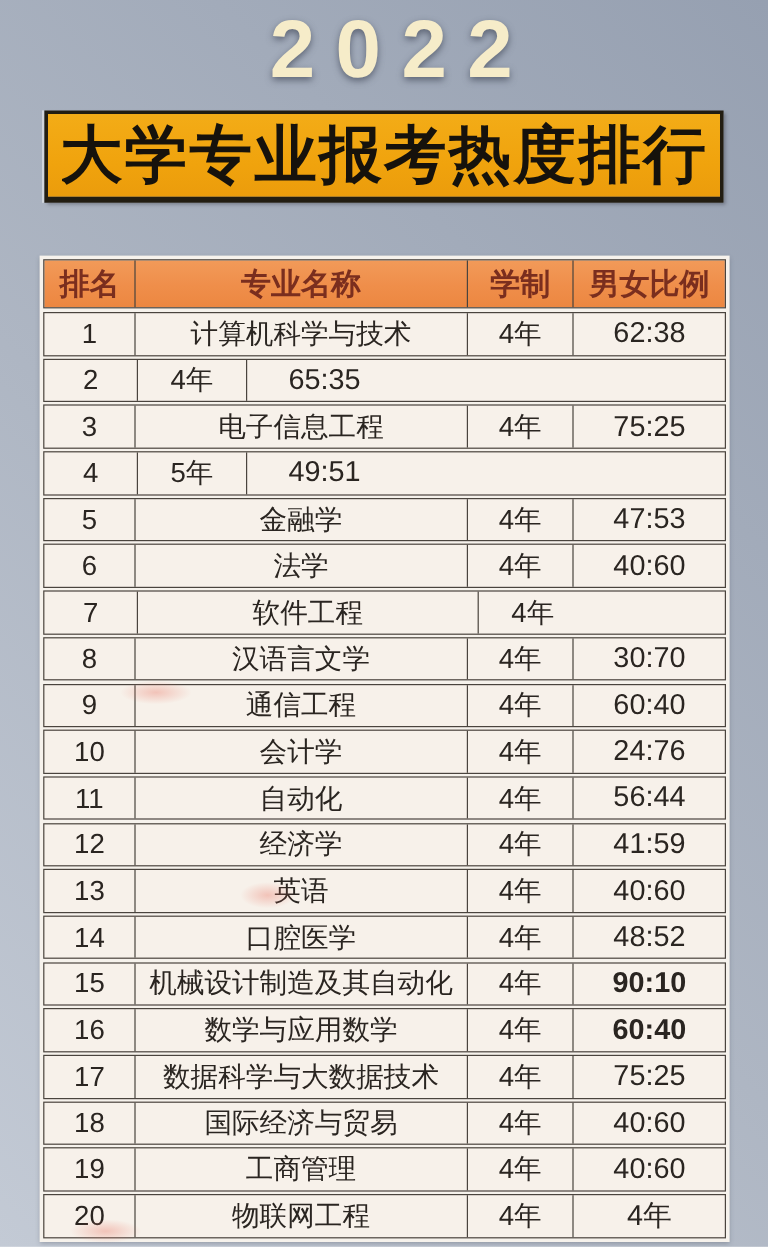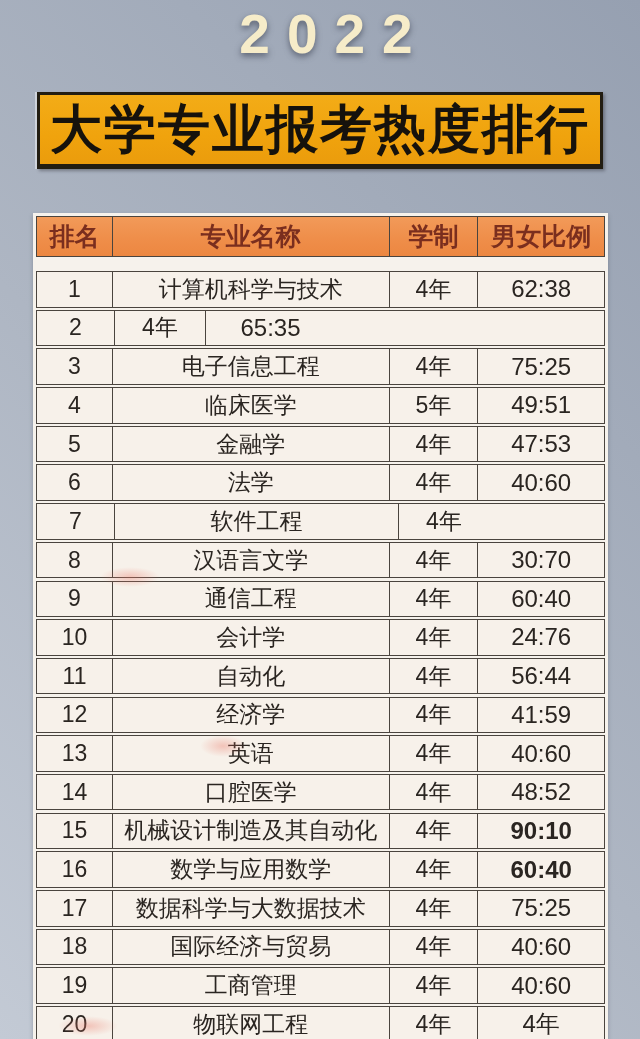--- a/index.html
+++ b/index.html
@@ -12,21 +12,21 @@
     position: relative;
     width: 640px; height: 1039px;
     background: linear-gradient(225deg, #96A0B1 0%, #AEB6C3 55%, #C3CAD5 100%);
     overflow: hidden;
   }
 
   
   .year {
     position: absolute; top: 2px; left: 0; width: 100%;
     text-align: center;
-    font-size: 55px; font-weight: bold;
+    font-size: 68px; font-weight: bold;
     letter-spacing: 17px; padding-left: 29px; box-sizing: border-box;
     color: #F6ECC9;
     text-shadow: 0 3px 6px rgba(70, 76, 92, 0.75);
   }
 
   
   .banner {
     position: absolute; top: 92px; left: 37px;
     width: 566px; height: 77px; box-sizing: border-box;
     background: linear-gradient(180deg, #F3AC17 0%, #F0A30D 60%, #EB9C0C 100%);
@@ -51,21 +51,21 @@
     padding: 3px;
     box-shadow: 0 2px 4px rgba(60,65,80,0.35);
   }
   .thead, .trow {
     display: flex;
     box-sizing: border-box;
     border: 1px solid #4A443E;
   }
   .thead {
     height: 41px;
-    margin-bottom: 14px;
+    margin-bottom: 3px;
     background: linear-gradient(180deg, #F29A59 0%, #EF8E4A 55%, #EC8741 100%);
   }
   .trow {
     height: 36.5px;
     margin-bottom: 2.2px;
     background: #F7F1EA;
   }
   .trow:last-child { margin-bottom: 0; text-align: right; }
   .cell {
     display: flex; align-items: center; justify-content: center;
@@ -129,21 +129,20 @@
 
   <div class="trow">
     <div class="cell c-rank">3</div>
     <div class="cell c-major">电子信息工程</div>
     <div class="cell c-duration">4年</div>
     <div class="cell c-ratio">75:25</div>
   </div>
 
   <div class="trow">
     <div class="cell c-rank">4</div>
-    <div class="cell c-major">临床医学</div>
     <div class="cell c-duration">5年</div>
     <div class="cell c-ratio">49:51</div>
   </div>
 
   <div class="trow">
     <div class="cell c-rank">5</div>
     <div class="cell c-major">金融学</div>
     <div class="cell c-duration">4年</div>
     <div class="cell c-ratio">47:53</div>
   </div>

